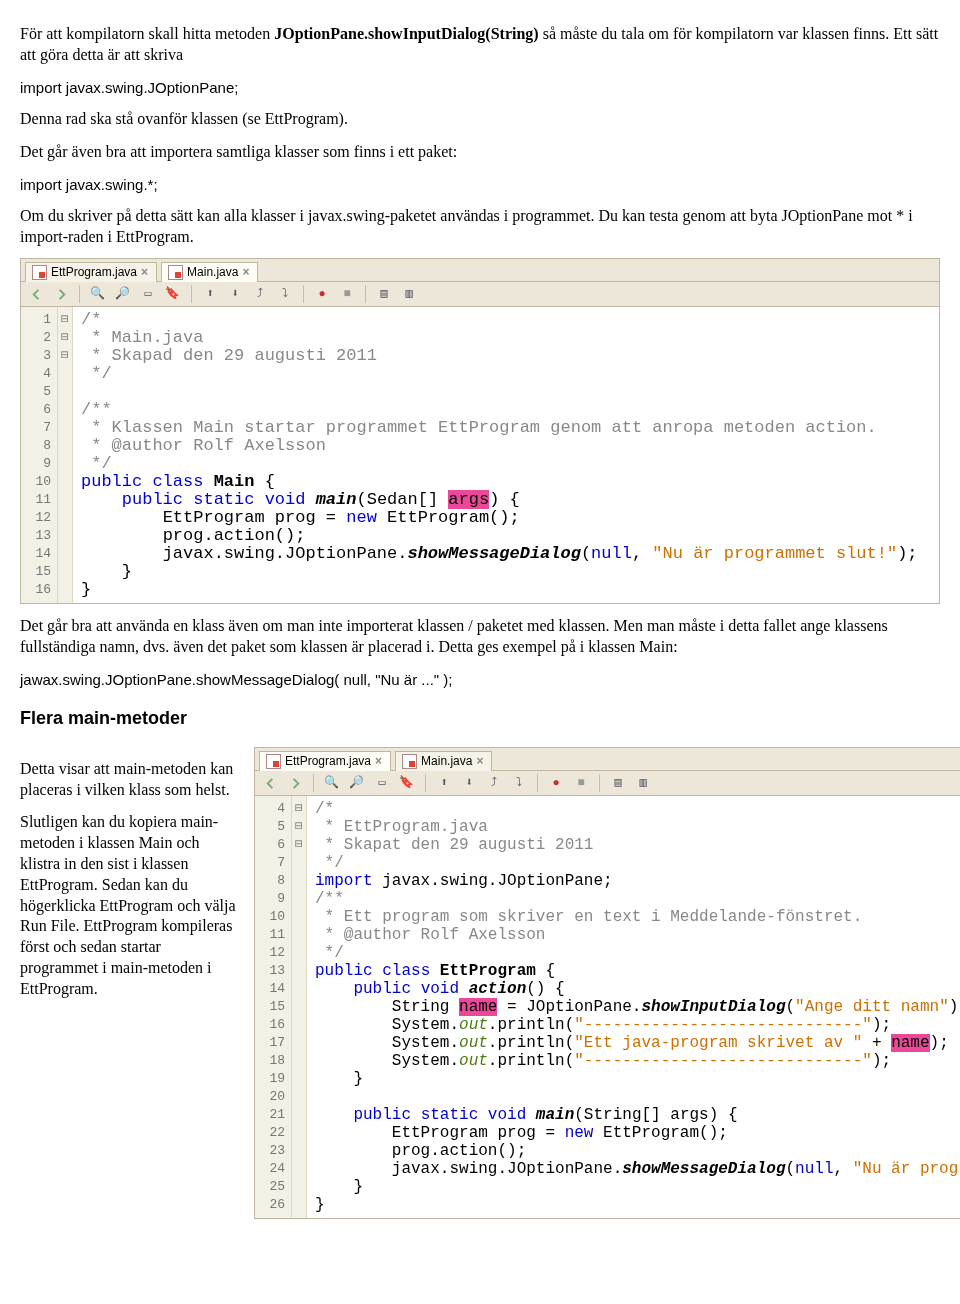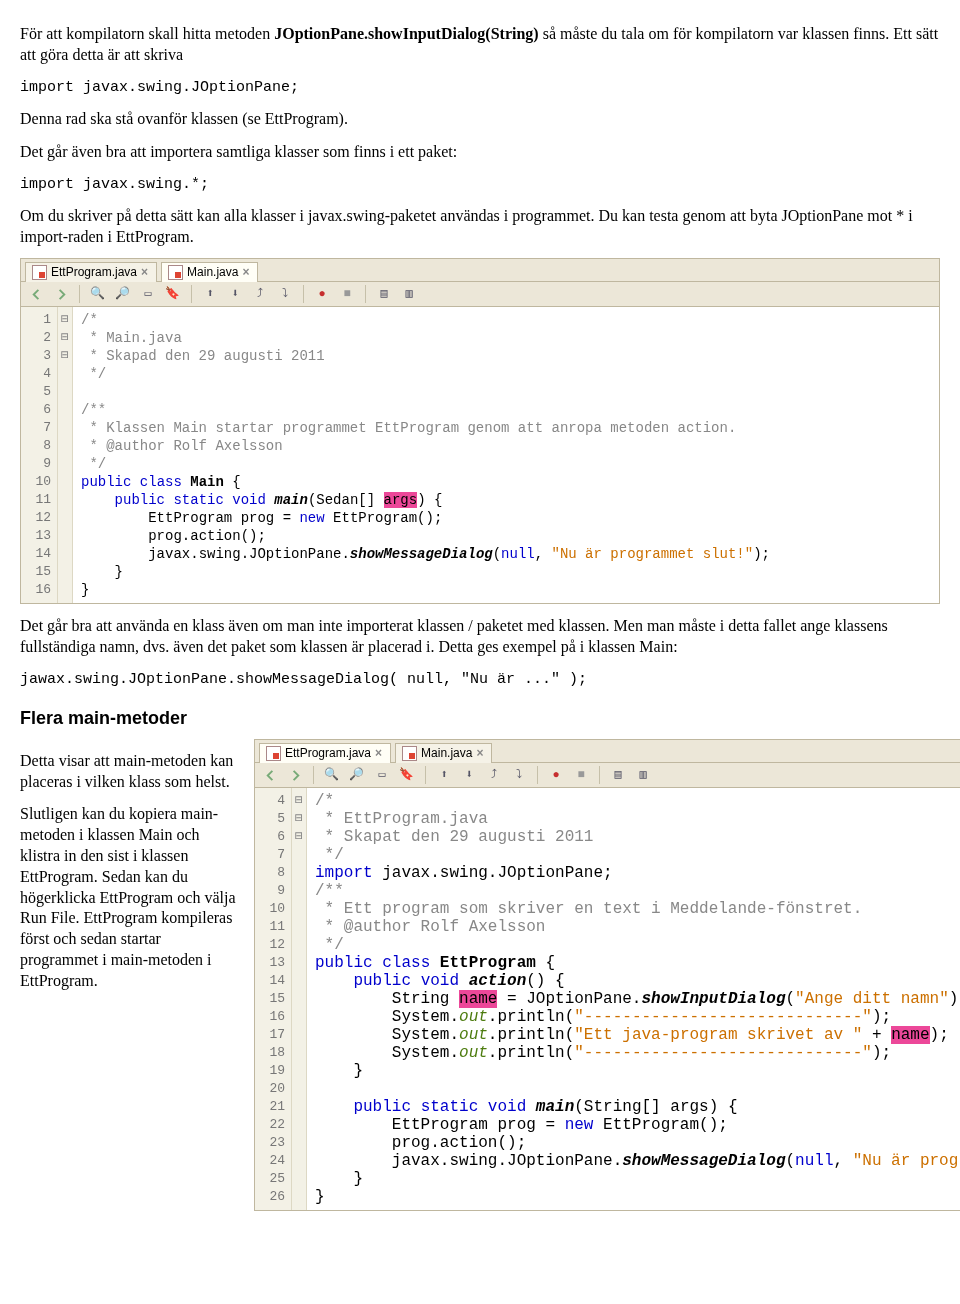--- a/index.html
+++ b/index.html
@@ -6,23 +6,23 @@
     font-family: "Times New Roman", serif;
     font-size: 16px;
     margin: 0;
     padding: 12px 20px 20px 20px;
     width: 920px;
     background: #fff;
     color: #000;
     line-height: 1.3;
   }
   p { margin: 12px 0 8px 0; }
-  .code-inline { font-family: Liberation Mono, monospace; font-size: 15px; }
+  .code-inline { font-family: Liberation Sans, sans-serif; font-size: 15px; }
   .bold { font-weight: bold; }
-  h2.small-heading { font-family: Arial, sans-serif; font-size: 18px; font-weight: bold; margin: 18px 0 8px 0; }
+  h2.small-heading { font-family: Arial, sans-serif; font-size: 18px; font-weight: bold; margin: 18px 0 16px 0; }
 
   .two-col { display: flex; gap: 14px; align-items: flex-start; }
   .two-col .left { flex: 0 0 220px; }
   .two-col .right { flex: 1; }
 
   
   .ide {
     border: 1px solid #bfb79f;
     background: #fff;
     margin: 10px 0 12px 0;
@@ -85,21 +85,21 @@
     background: #f3f1e6;
     width: 14px;
     border-right: 1px solid #ddd8c4;
     font-size: 13px;
     line-height: 18px;
     padding-top: 4px;
     color: #888;
     text-align: center;
   }
   .code {
-    font-size: 14px;
+    font-size: 17px;
     line-height: 18px;
     padding: 4px 8px;
     white-space: pre;
     flex: 1;
   }
   .kw { color: #0000cc; }
   .cls { color: #000; font-weight: bold; }
   .mth { color: #000; font-weight: bold; font-style: italic; }
   .cmt { color: #888; }
   .str { color: #cc7000; }

